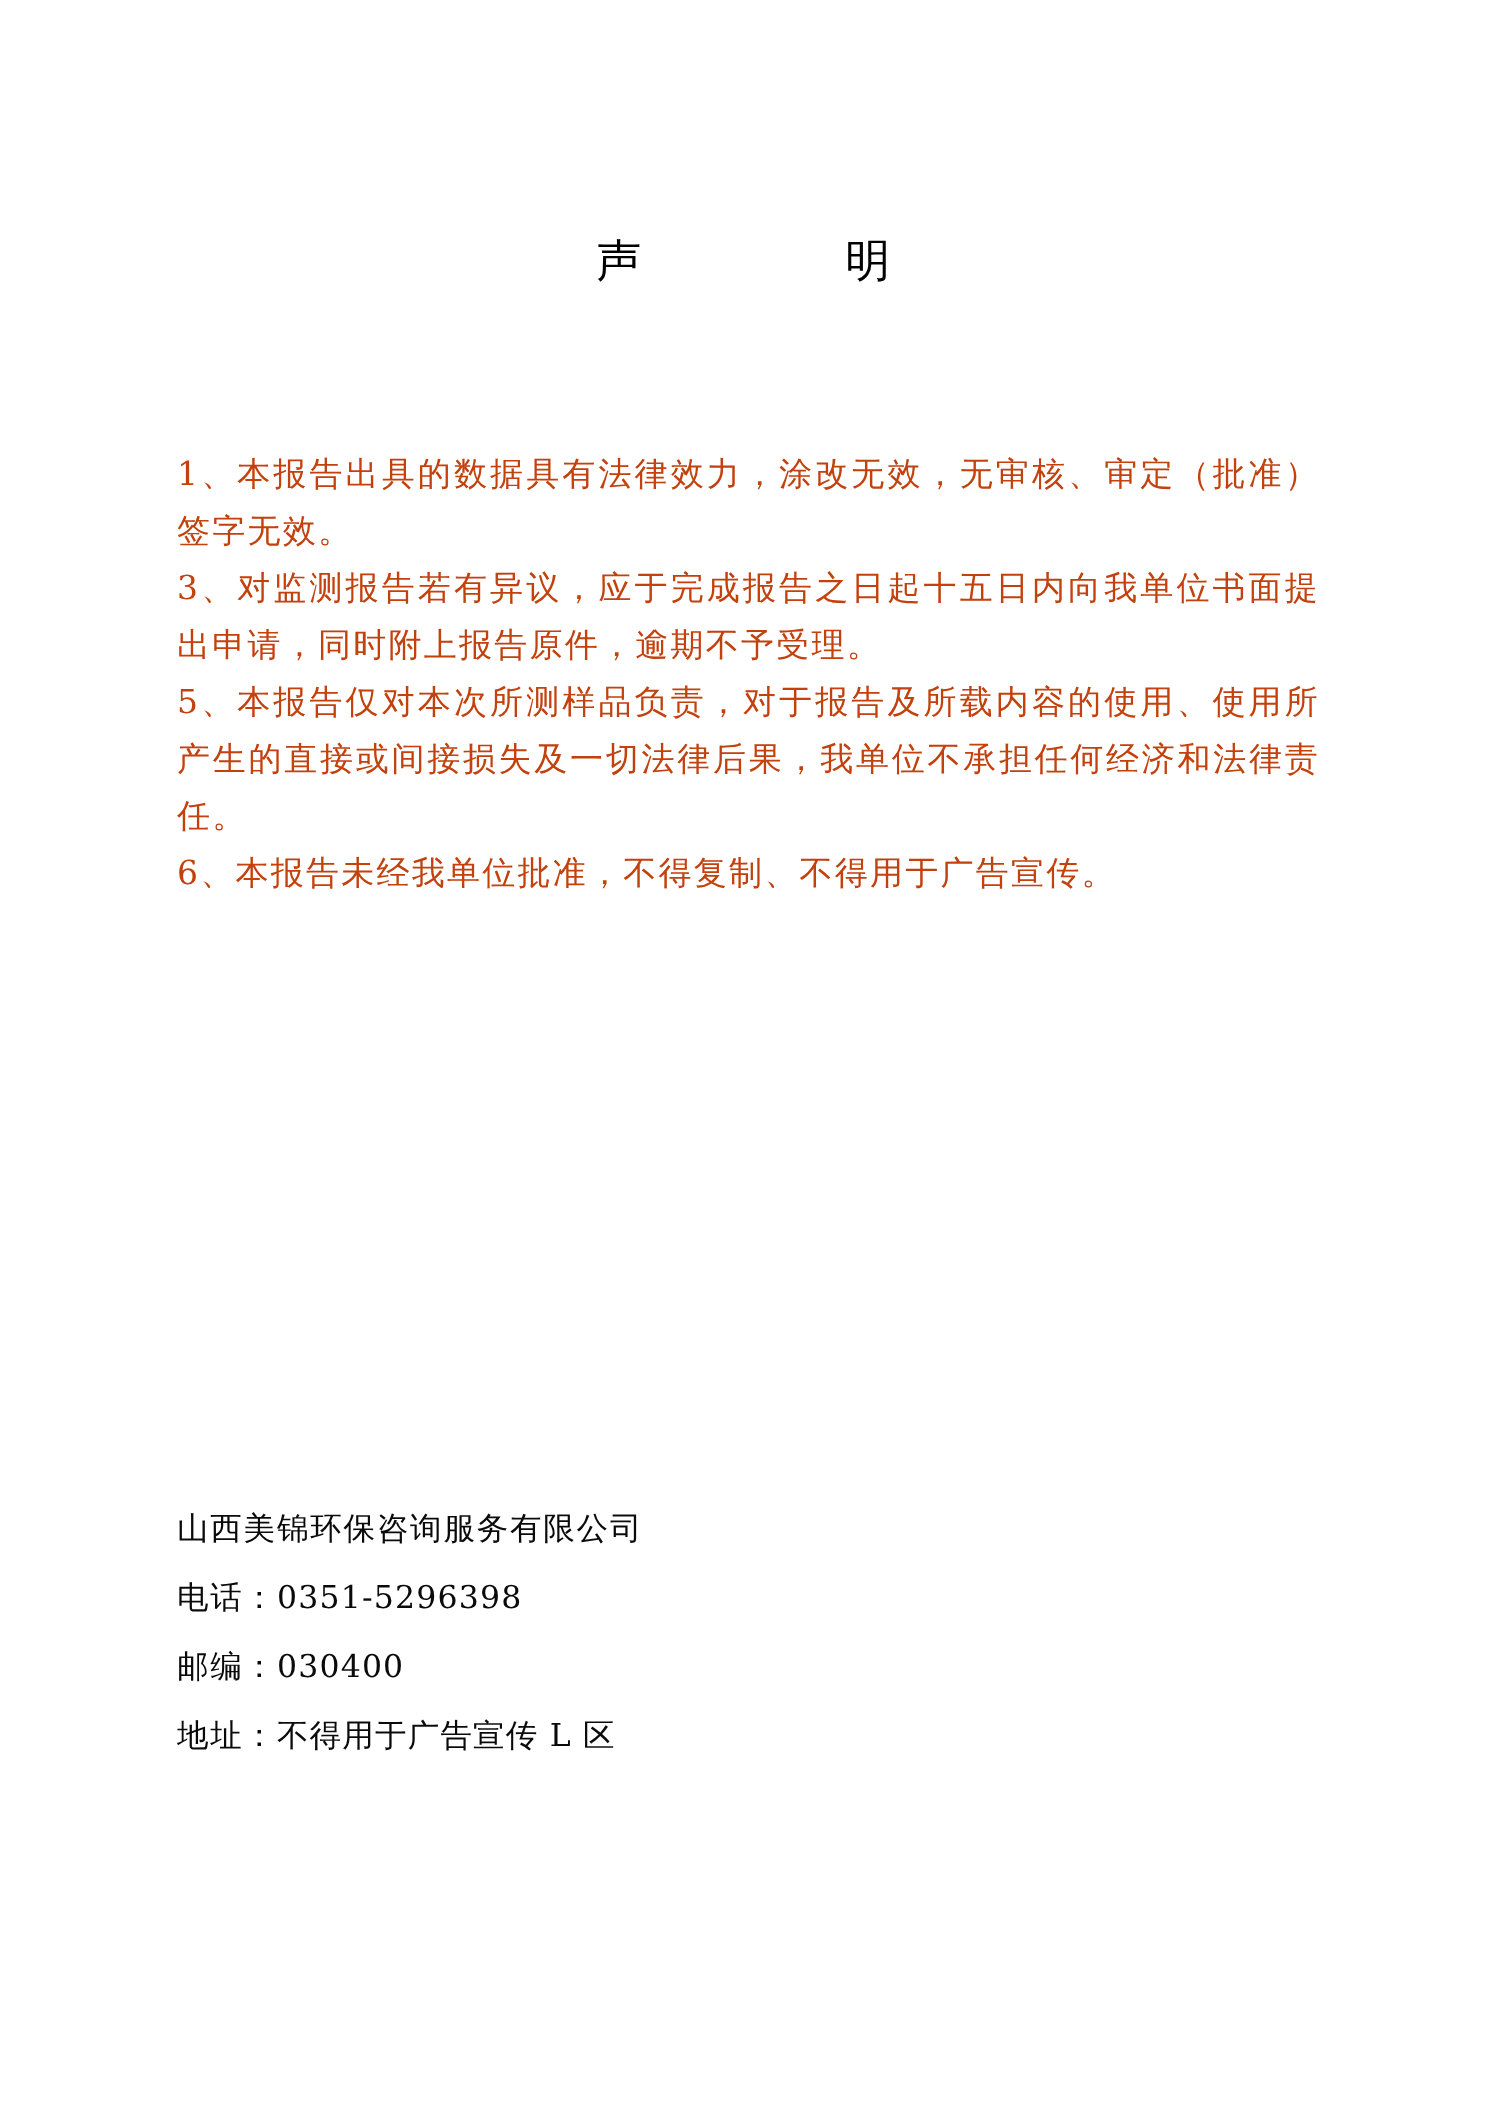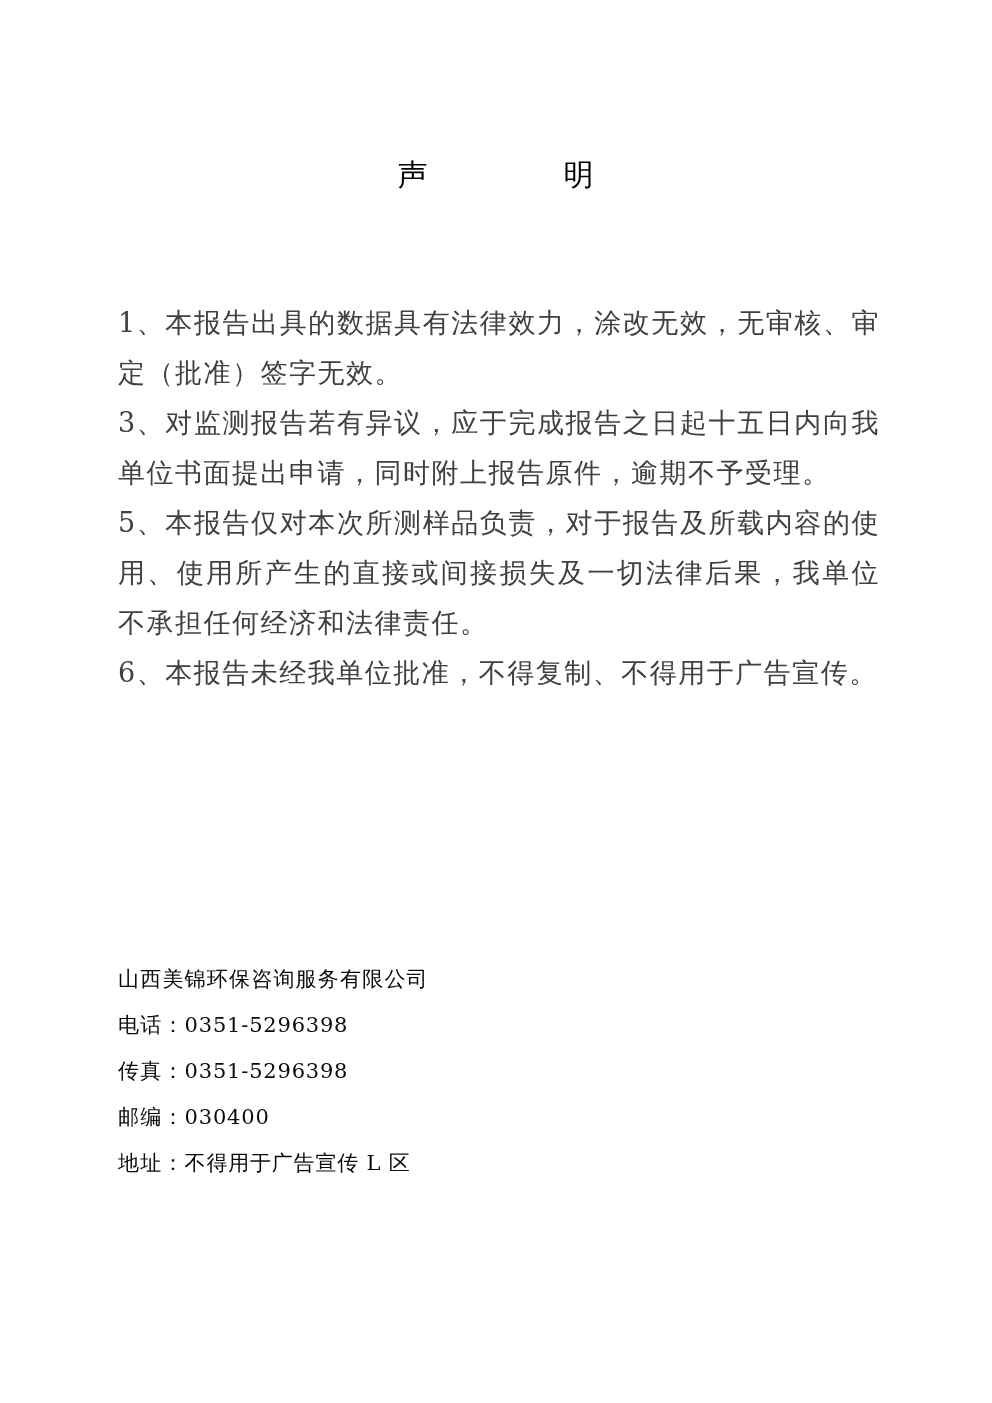--- a/index.html
+++ b/index.html
@@ -24,31 +24,31 @@
     font-size: 30px;
     line-height: 38px;
     letter-spacing: 1px;
     font-weight: 400;
   }
   .clauses {
     margin: 104px 112px 0 118px;
     width: 762px;
   }
   .clauses p {
-    font-size: 27px;
-    line-height: 50px;
+    font-size: 22px;
+    line-height: 38px;
     letter-spacing: 1.5px;
     text-align: justify;
     text-justify: inter-character;
-    color: #404040;
+    color: #c2410c;
   }
   .footer-block {
     position: absolute;
     left: 118px;
-    top: 956px;
+    top: 996px;
     width: 762px;
   }
   .footer-line {
     font-size: 21px;
     line-height: 46px;
     letter-spacing: 1.2px;
     color: #0a0a0a;
     white-space: nowrap;
   }
   .footer-line .value { letter-spacing: 0.8px; }
@@ -72,23 +72,20 @@
     <p>6、本报告未经我单位批准，不得复制、不得用于广告宣传。</p>
   </div>
 
   <div class="footer-block">
     <div class="footer-line">山西美锦环保咨询服务有限公司</div>
 
     <div class="footer-line">
       <span class="label">电话：</span><span class="value">0351-5296398</span>
     </div>
 
-    <div class="footer-line">
-      <span class="label">传真：</span><span class="value">0351-5296398</span>
-    </div>
 
     <div class="footer-line">
       <span class="label">邮编：</span><span class="value">030400</span>
     </div>
 
     <div class="footer-line">
       <span class="label">地址：</span><span class="value">不得用于广告宣传 L 区</span>
     </div>
   </div>
 

